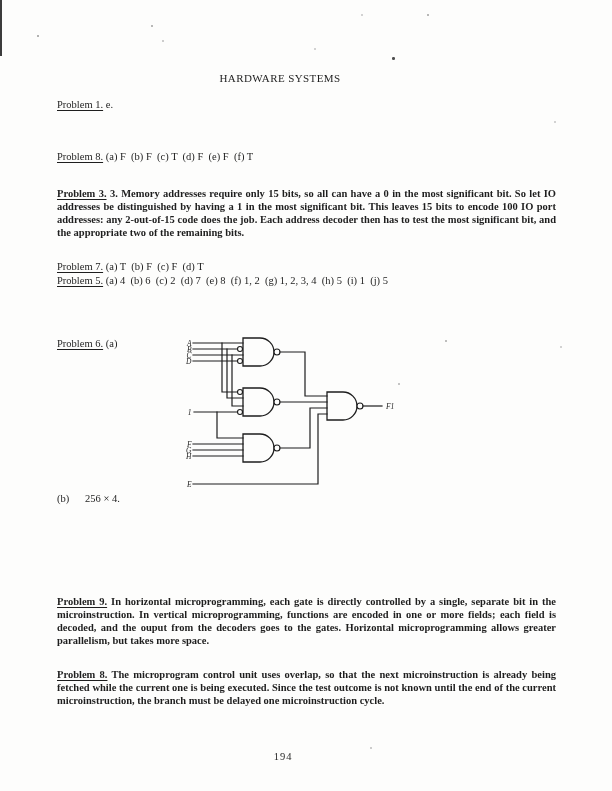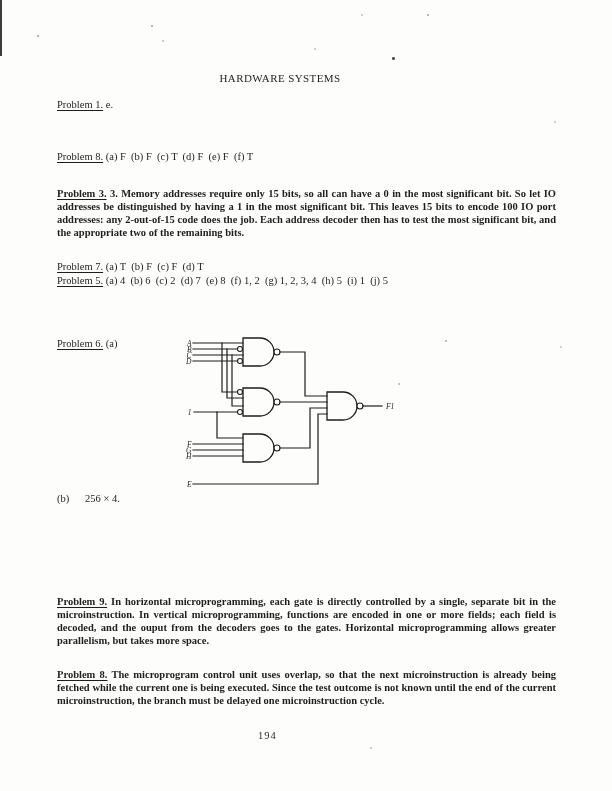--- a/index.html
+++ b/index.html
@@ -20,22 +20,22 @@
   .para{
     position:absolute;left:57px;width:499px;
     font-size:10.5px;line-height:13px;
   }
   .wrap{text-align:justify;font-weight:bold;}
   .plabel{text-decoration:underline;text-underline-offset:2px;}
   .pre{white-space:pre-wrap;}
   .bullet{display:inline-block;width:28px;}
   .m{font-style:italic;}
   .pagenum{
-    position:absolute;left:258px;top:730px;width:50px;
-    text-align:left;font-size:10.5px;letter-spacing:1px;color:#2a2a2a;
+    position:absolute;left:258px;top:751px;width:50px;
+    text-align:center;font-size:10.5px;letter-spacing:1px;color:#2a2a2a;
   }
   .diagram{position:absolute;left:180px;top:334px;}
   .gate{fill:none;stroke:#1d1d1d;stroke-width:1.3;}
   .wire{fill:none;stroke:#1d1d1d;stroke-width:1.2;stroke-linecap:square;}
   .bub{fill:#fdfdfc;stroke:#1d1d1d;stroke-width:1.1;}
   .glabel{font-family:"Liberation Serif","DejaVu Serif",serif;font-style:italic;font-size:7.5px;fill:#1d1d1d;}
   .speck{position:absolute;border-radius:50%;background:#555;}
   .edge-strip{position:absolute;left:0;top:0;width:2px;height:56px;background:#1a1a1a;opacity:.85;}
 </style>
 </head>

